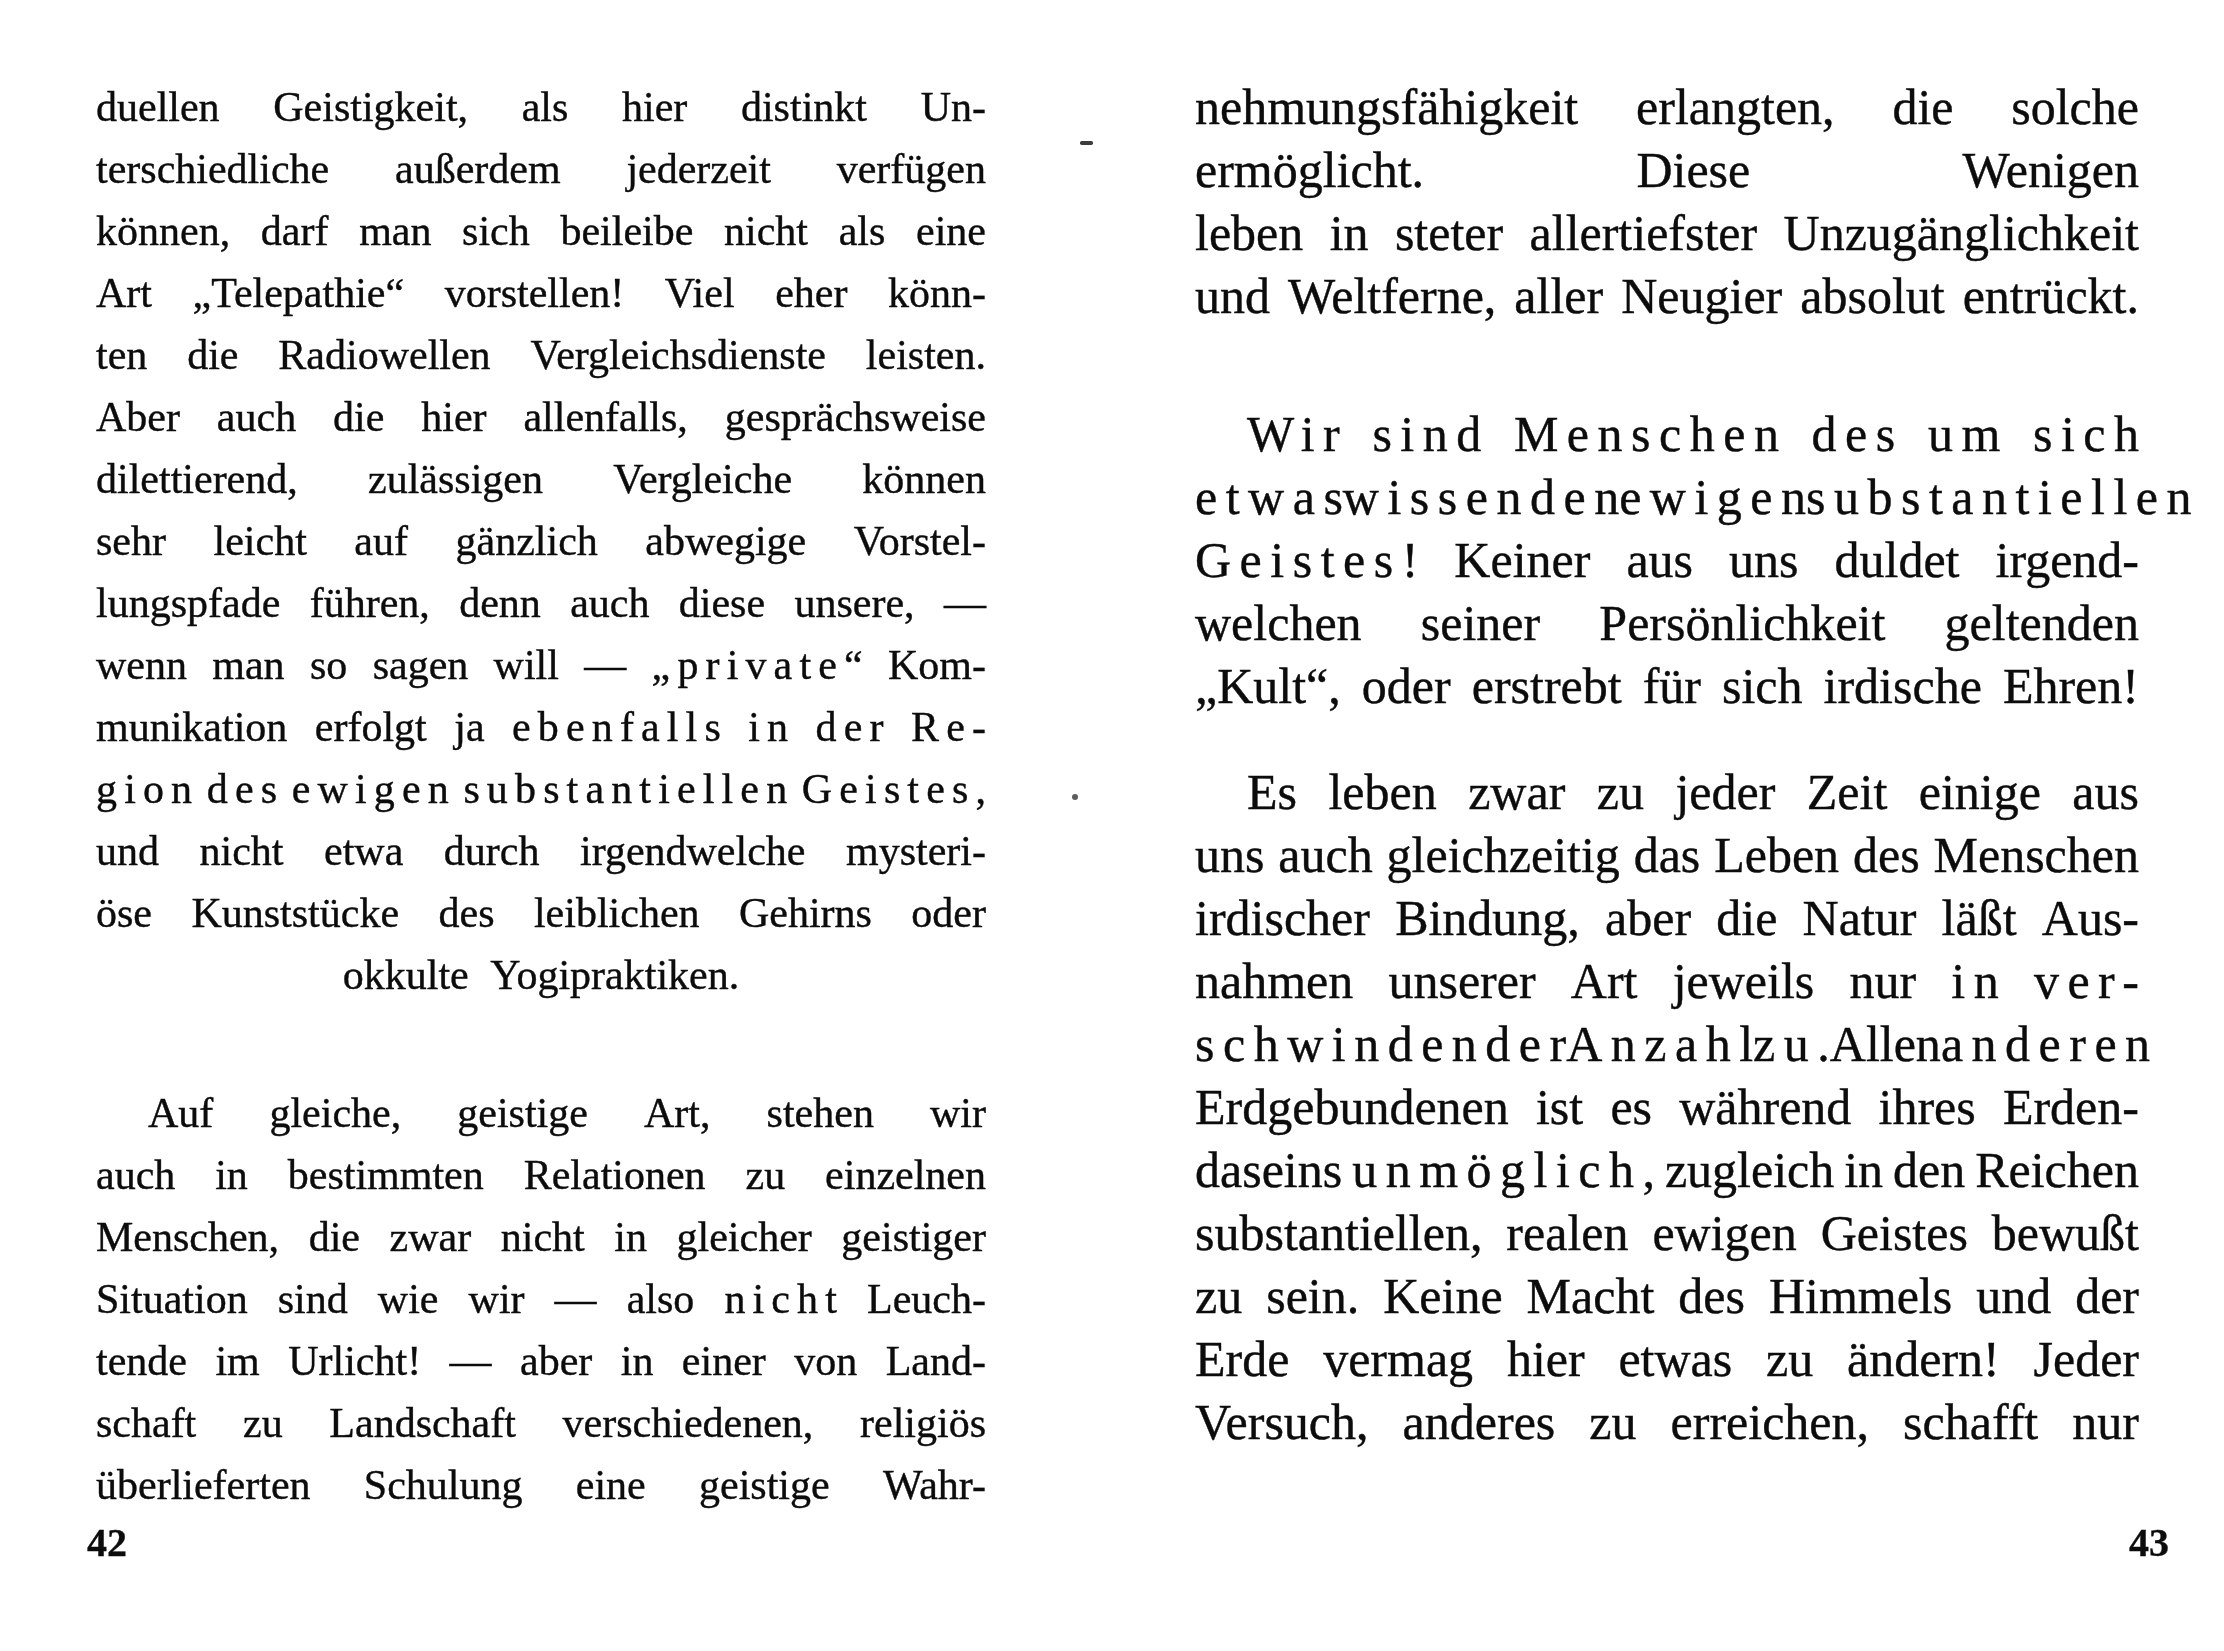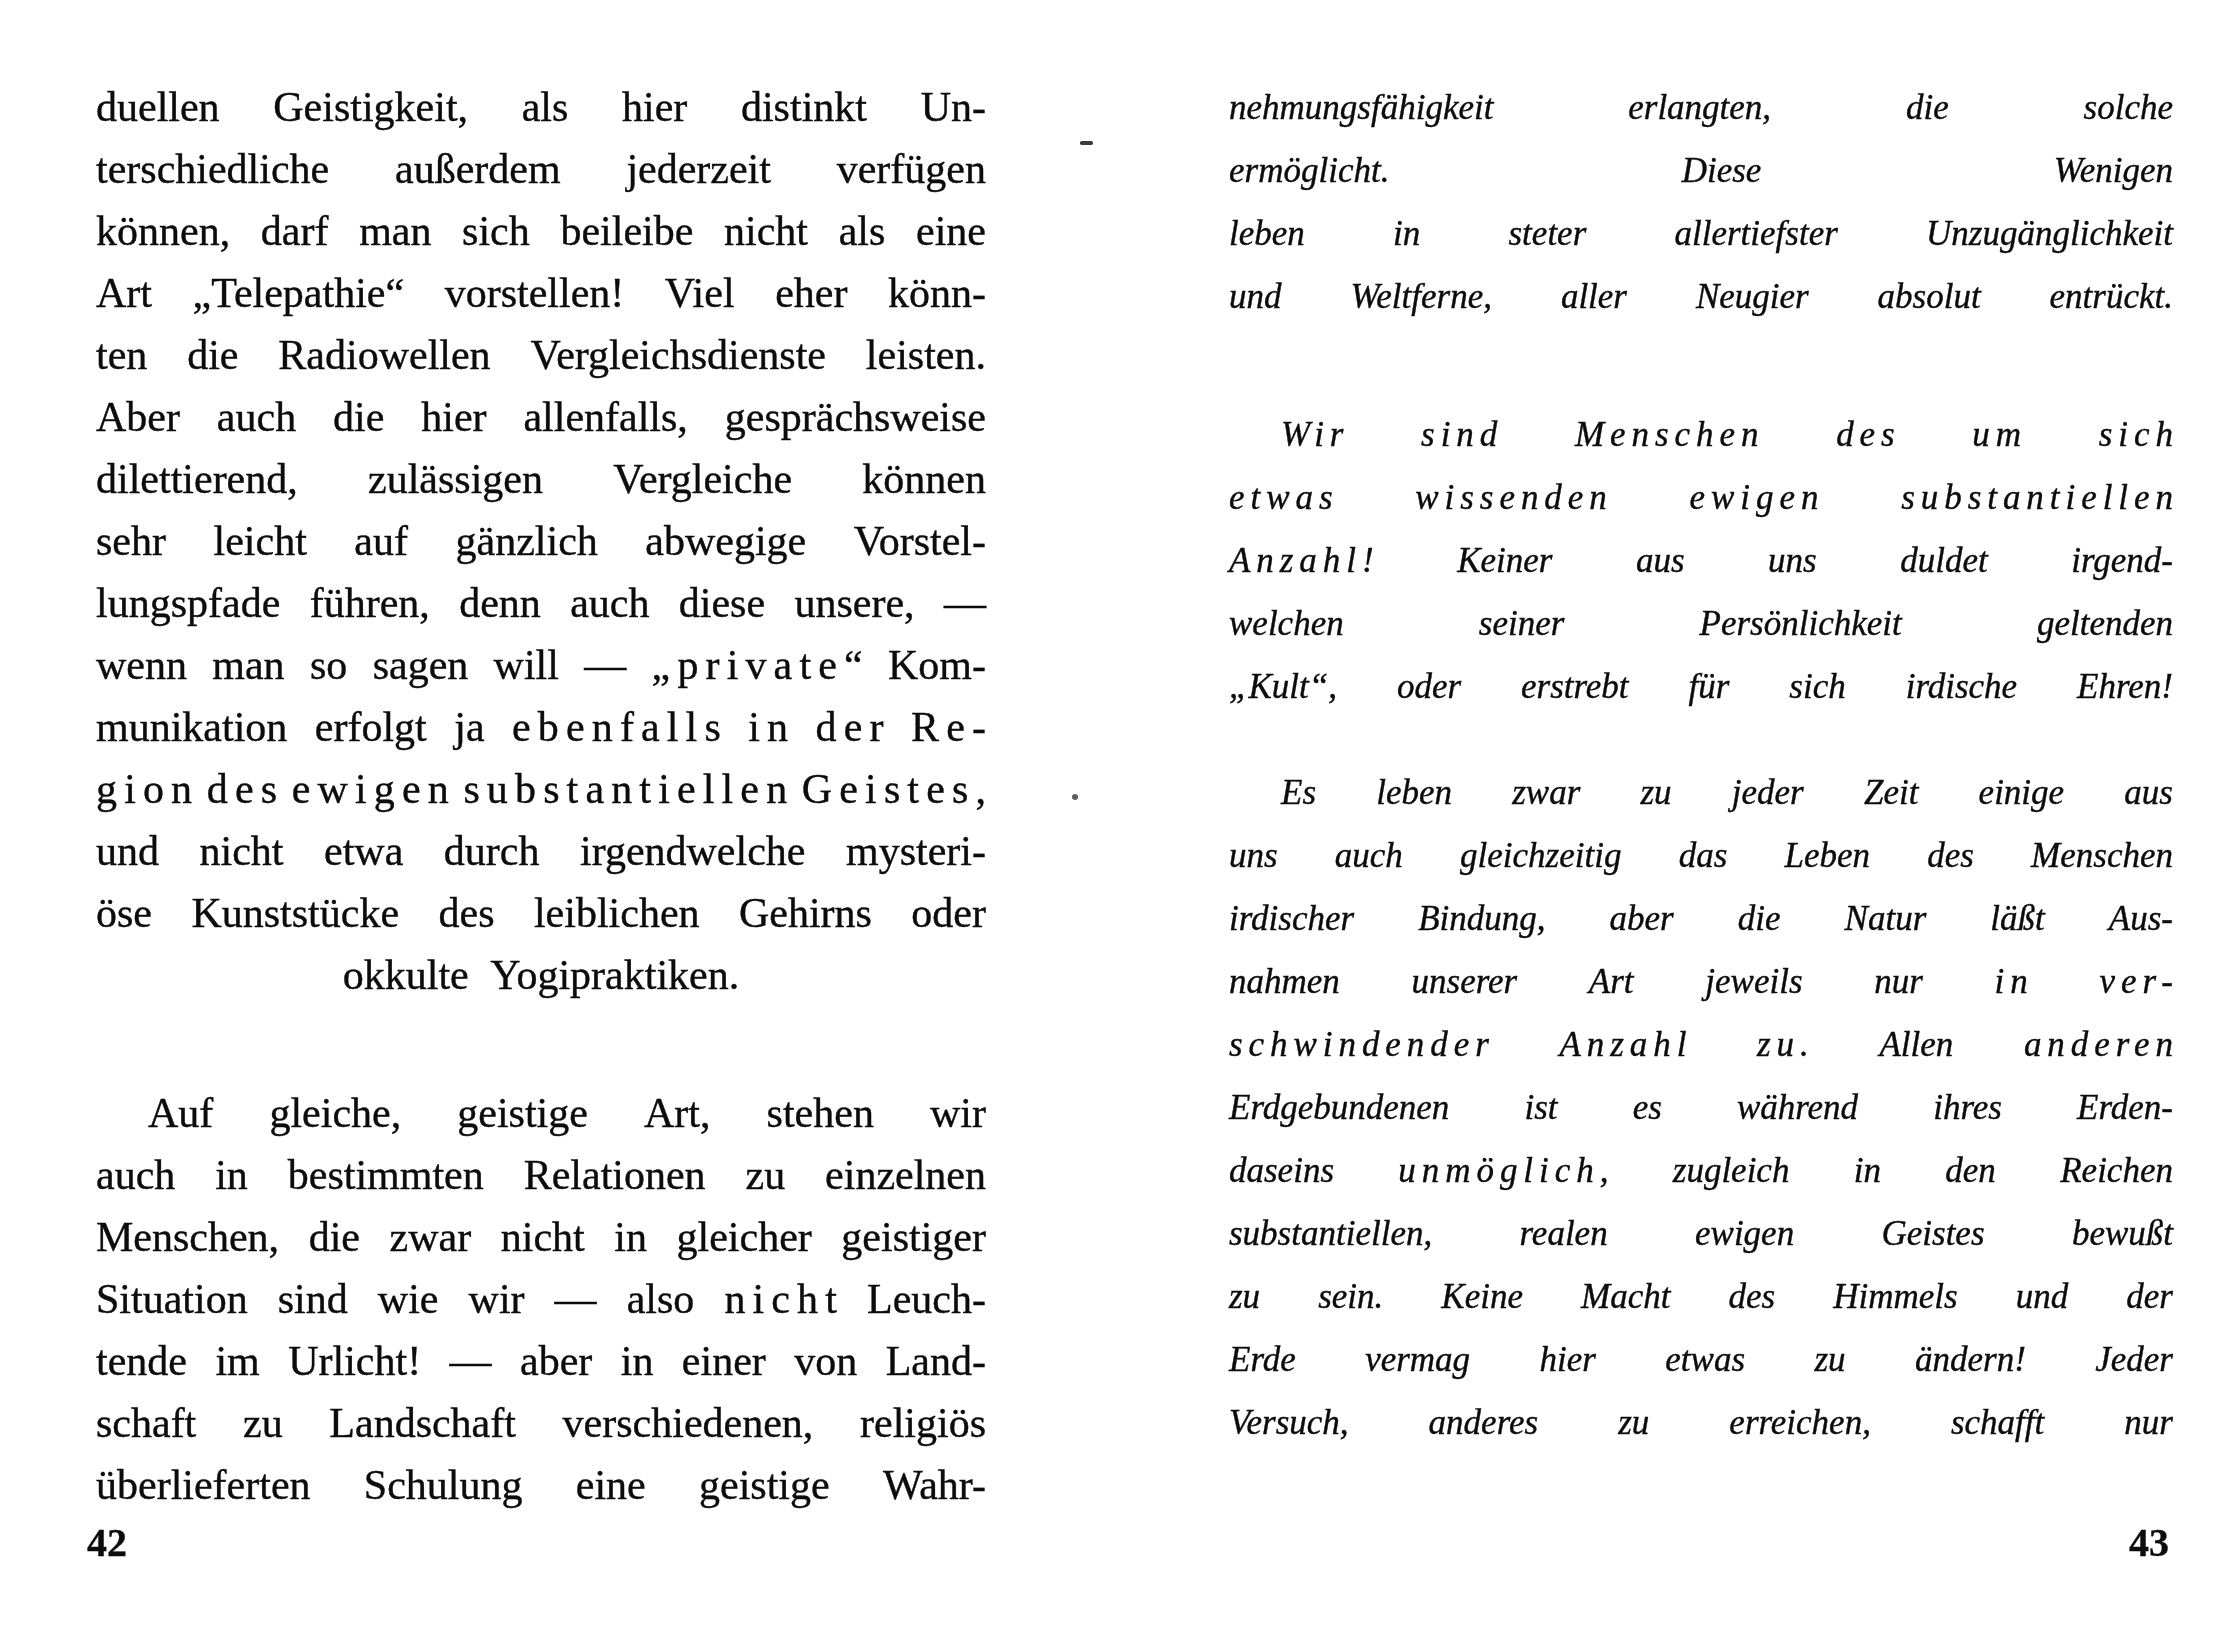--- a/index.html
+++ b/index.html
@@ -14,22 +14,22 @@
   .col{
     position:absolute;
     margin-left:11px;
     -webkit-text-stroke:0.4px currentColor;
   }
   .col-left{
     left:85px;top:76px;width:890px;
     font-size:42px;line-height:62px;
   }
   .col-right{
-    left:1218px;top:76px;width:944px;
-    font-size:35px;line-height:63px;font-style:italic;
+    left:1184px;top:76px;width:944px;
+    font-size:50px;line-height:63px;
   }
   .para{margin:0;}
   .col-left .para + .para{margin-top:76px;}
   .col-right .para:nth-child(2){margin-top:75px;}
   .col-right .para:nth-child(3){margin-top:43px;}
   .line{
     display:flex;
     justify-content:space-between;
     align-items:baseline;
     white-space:pre;
@@ -101,21 +101,21 @@
   <div class="col col-right" id="col-right">
       <div class="para">
         <div class="line"><span class="word">nehmungsfähigkeit</span><span class="word">erlangten,</span><span class="word">die</span><span class="word">solche</span></div>
         <div class="line"><span class="word">ermöglicht.</span><span class="word">Diese</span><span class="word">Wenigen</span></div>
         <div class="line"><span class="word">leben</span><span class="word">in</span><span class="word">steter</span><span class="word">allertiefster</span><span class="word">Unzugänglichkeit</span></div>
         <div class="line"><span class="word">und</span><span class="word">Weltferne,</span><span class="word">aller</span><span class="word">Neugier</span><span class="word">absolut</span><span class="word">entrückt.</span></div>
       </div>
       <div class="para">
         <div class="line indent"><span class="word sp">Wir</span><span class="word sp">sind</span><span class="word sp">Menschen</span><span class="word sp">des</span><span class="word sp">um</span><span class="word sp">sich</span></div>
         <div class="line"><span class="word sp">etwas</span><span class="word sp">wissenden</span><span class="word sp">ewigen</span><span class="word sp">substantiellen</span></div>
-        <div class="line"><span class="word sp">Anzahl!</span><span class="word">Keiner</span><span class="word">aus</span><span class="word">uns</span><span class="word">duldet</span><span class="word">irgend-</span></div>
+        <div class="line"><span class="word sp">Geistes!</span><span class="word">Keiner</span><span class="word">aus</span><span class="word">uns</span><span class="word">duldet</span><span class="word">irgend-</span></div>
         <div class="line"><span class="word">welchen</span><span class="word">seiner</span><span class="word">Persönlichkeit</span><span class="word">geltenden</span></div>
         <div class="line"><span class="word">„Kult“,</span><span class="word">oder</span><span class="word">erstrebt</span><span class="word">für</span><span class="word">sich</span><span class="word">irdische</span><span class="word">Ehren!</span></div>
       </div>
       <div class="para">
         <div class="line indent"><span class="word">Es</span><span class="word">leben</span><span class="word">zwar</span><span class="word">zu</span><span class="word">jeder</span><span class="word">Zeit</span><span class="word">einige</span><span class="word">aus</span></div>
         <div class="line"><span class="word">uns</span><span class="word">auch</span><span class="word">gleichzeitig</span><span class="word">das</span><span class="word">Leben</span><span class="word">des</span><span class="word">Menschen</span></div>
         <div class="line"><span class="word">irdischer</span><span class="word">Bindung,</span><span class="word">aber</span><span class="word">die</span><span class="word">Natur</span><span class="word">läßt</span><span class="word">Aus-</span></div>
         <div class="line"><span class="word">nahmen</span><span class="word">unserer</span><span class="word">Art</span><span class="word">jeweils</span><span class="word">nur</span><span class="word sp">in</span><span class="word sp">ver-</span></div>
         <div class="line"><span class="word sp">schwindender</span><span class="word sp">Anzahl</span><span class="word sp">zu.</span><span class="word">Allen</span><span class="word sp">anderen</span></div>
         <div class="line"><span class="word">Erdgebundenen</span><span class="word">ist</span><span class="word">es</span><span class="word">während</span><span class="word">ihres</span><span class="word">Erden-</span></div>

